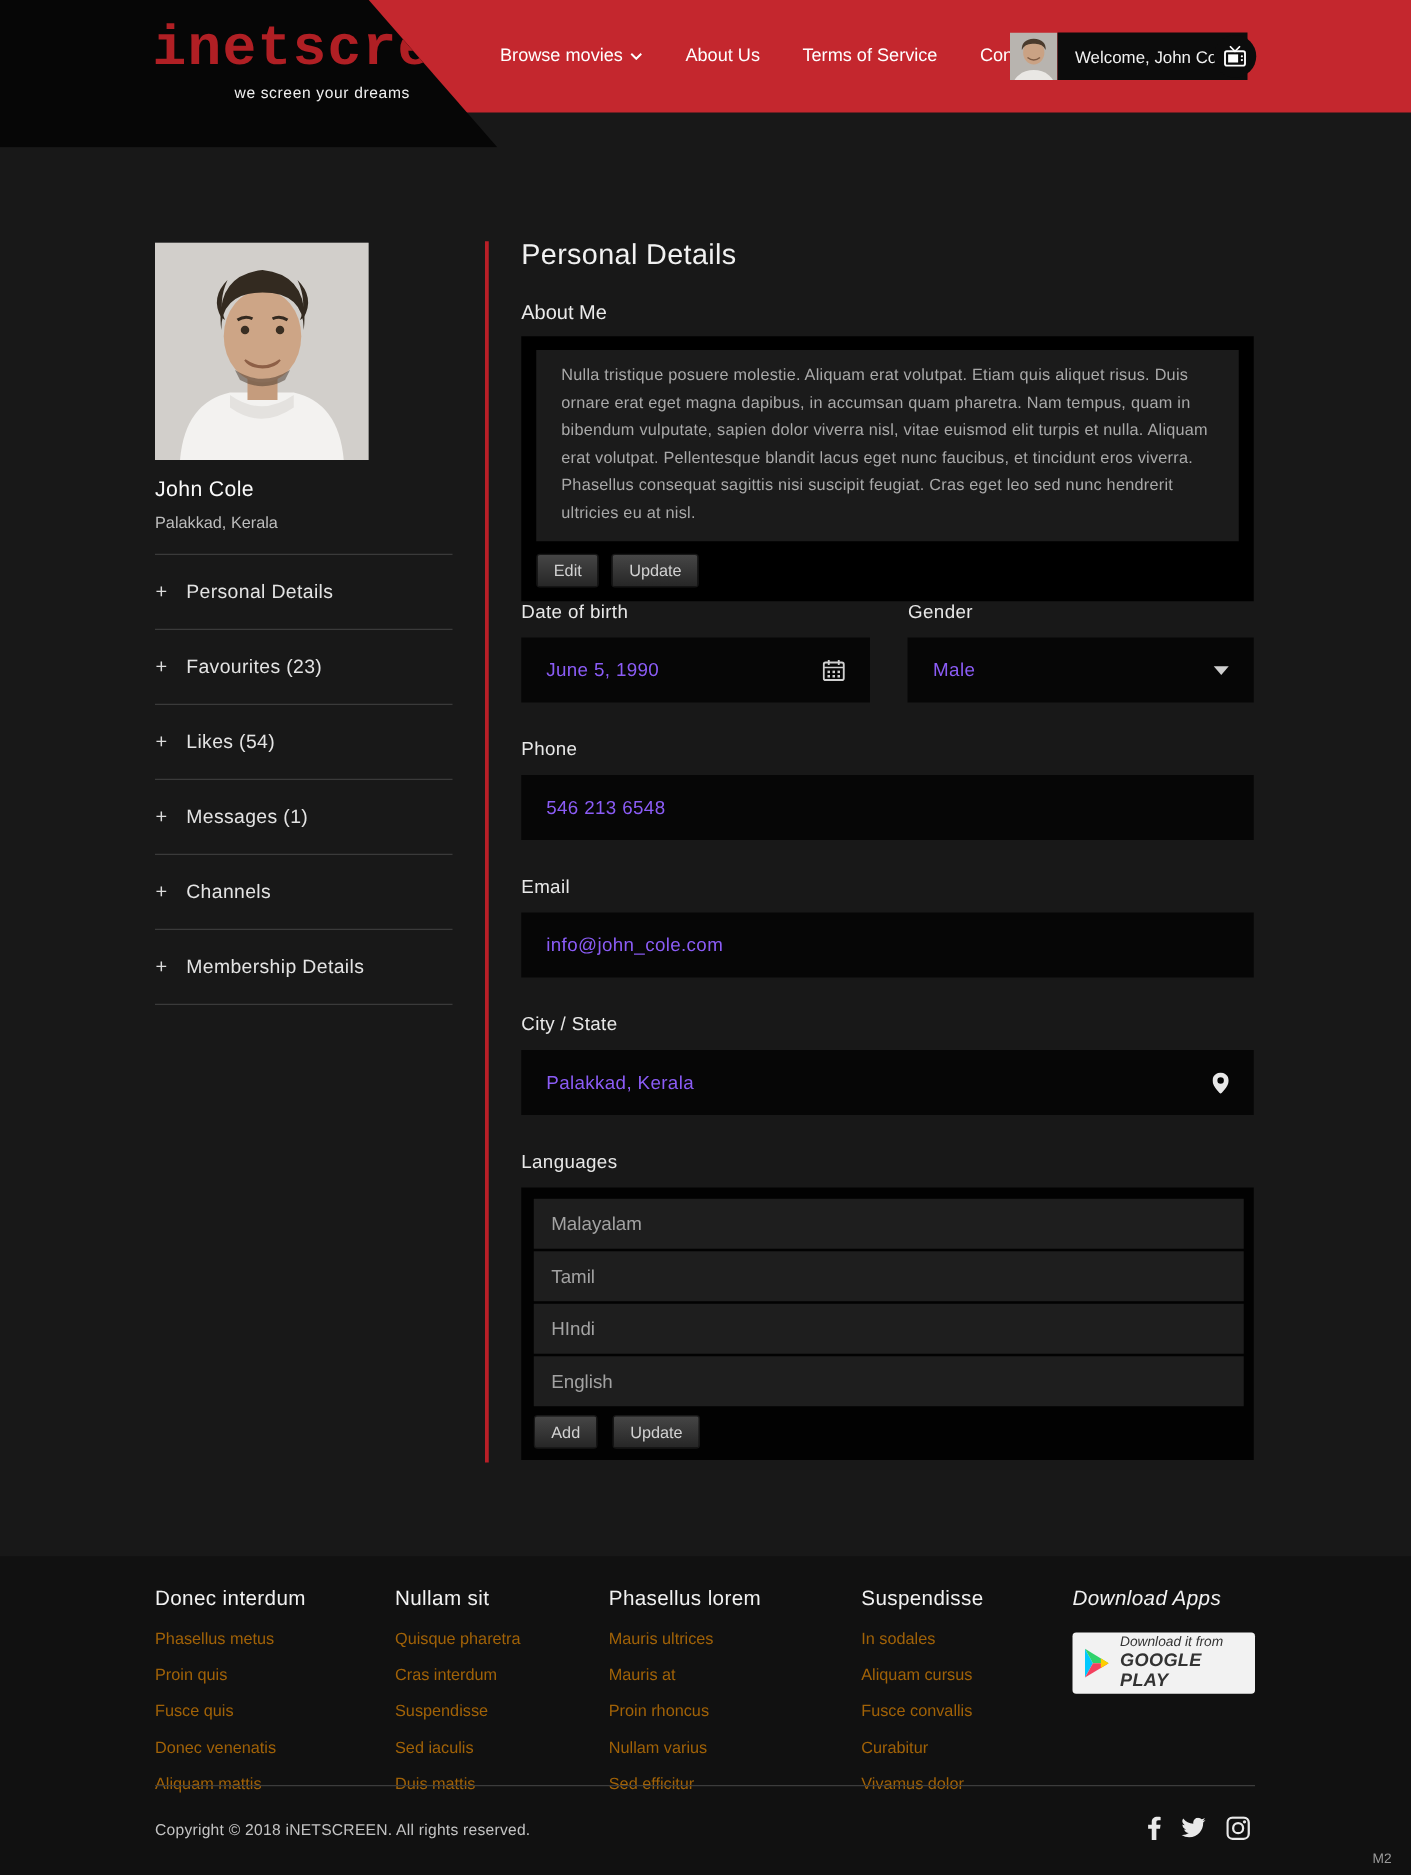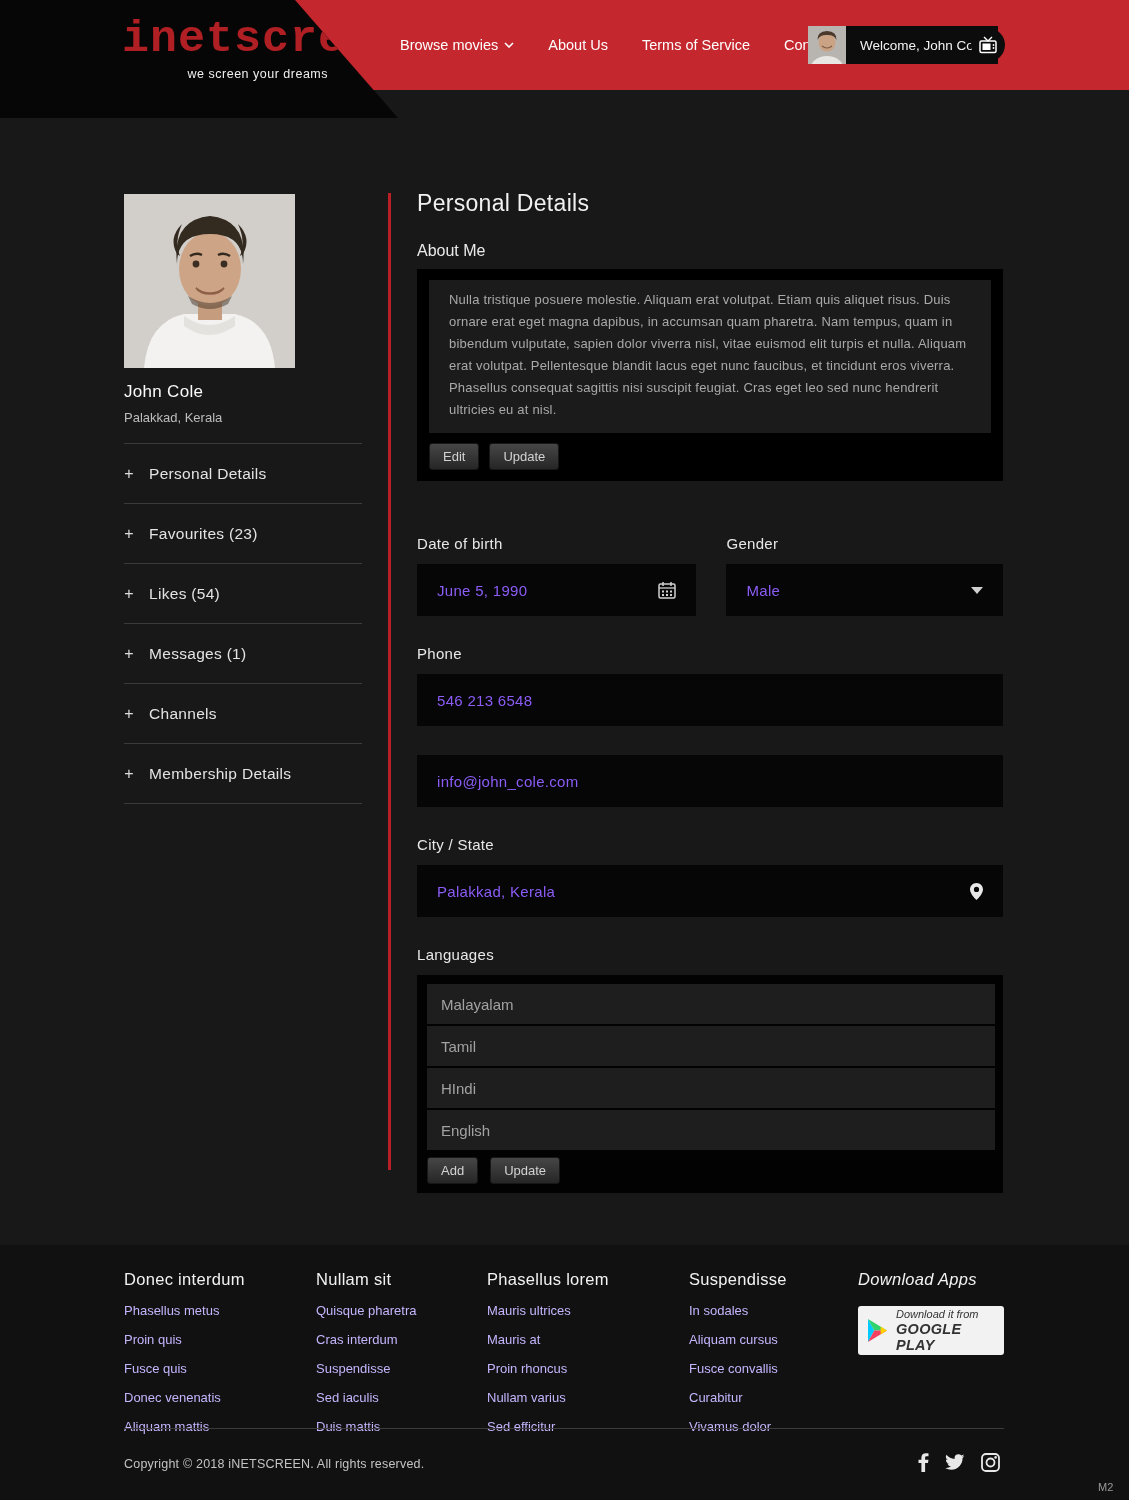--- a/index.html
+++ b/index.html
@@ -64,21 +64,21 @@
   .about-box { margin-top:9px; background:#000; padding:11px 12px 11px 12px; }
   .about-inner { background:#1b1b1b; padding:9px 20px 12px 20px; }
   .about-text { color:#a9a9a9; font-size:13px; line-height:22px; letter-spacing:.2px; }
   .btn-row { display:flex; gap:10px; margin-top:10px; }
   .gray-btn {
     background:linear-gradient(#464646,#262626); border:1px solid #171717; border-radius:3px;
     color:#d2d2d2; font-size:13px; padding:0 13px; height:27px; line-height:25px; cursor:pointer;
     font-family:"Liberation Sans", sans-serif;
   }
 
-  .two-col { margin-top:54px; display:flex; gap:30px; }
+  .two-col { display:flex; gap:30px; }
   .col-dob { width:286px; } .col-gender { width:283px; }
   .field-label { font-size:15px; color:#e8e8e8; letter-spacing:.3px; }
   .field {
     margin-top:12px; height:52px; background:#060606; display:flex; align-items:center;
     padding:0 20px; color:#8b5cf6; font-size:15px; letter-spacing:.3px; cursor:text;
   }
   .field .spacer { flex:1; }
   .caret-down { width:0; height:0; border-left:6px solid transparent; border-right:6px solid transparent; border-top:7px solid #cfcfcf; }
   .block { margin-top:29px; }
 
@@ -87,21 +87,21 @@
     height:40px; background:#1e1e1e; margin-bottom:2px; display:flex; align-items:center;
     padding:0 14px; color:#a2a2a2; font-size:15px; cursor:text;
   }
   .lang-btn-row { display:flex; gap:12px; margin-top:7px; }
 
   
   .footer { position:absolute; left:0; top:1245px; width:1129px; height:255px; background:#111111; }
   .f-col { position:absolute; top:25px; }
   .f-col-1 { left:124px; } .f-col-2 { left:316px; } .f-col-3 { left:487px; } .f-col-4 { left:689px; } .f-col-5 { left:858px;font-style:italic; }
   .f-title { font-size:16.5px; color:#f2f2f2; letter-spacing:.3px; }
-  .f-link { margin-top:14px; font-size:13px; color:#c4b5fd; cursor:pointer; }
+  .f-link { margin-top:14px; font-size:13px; color:#a16207; cursor:pointer; }
   .f-link:first-of-type { margin-top:17px; }
 
   .play-badge {
     margin-top:17px; width:146px; height:49px; background:#f2f2f2; border-radius:3px;
     display:flex; align-items:center; padding:0 10px; gap:9px; cursor:pointer;
   }
   .badge-l1 { font-size:11px; color:#333; line-height:13px; }
   .badge-l2 { font-size:14.5px; font-weight:bold; color:#333; line-height:16px; letter-spacing:.3px; }
 
   .f-divider { position:absolute; left:124px; top:183px; width:880px; height:1px; background:#3c3c3c; }
@@ -262,20 +262,21 @@
     </div>
 
     <div class="block">
       <div class="field-label">Phone</div>
       <div class="field">
         <span>546 213 6548</span>
       </div>
     </div>
 
     <div class="block">
+      <div class="field-label">Email</div>
       <div class="field">
         <span>info@john_cole.com</span>
       </div>
     </div>
 
     <div class="block">
       <div class="field-label">City / State</div>
       <div class="field">
         <span>Palakkad, Kerala</span>
         <span class="spacer"></span>

